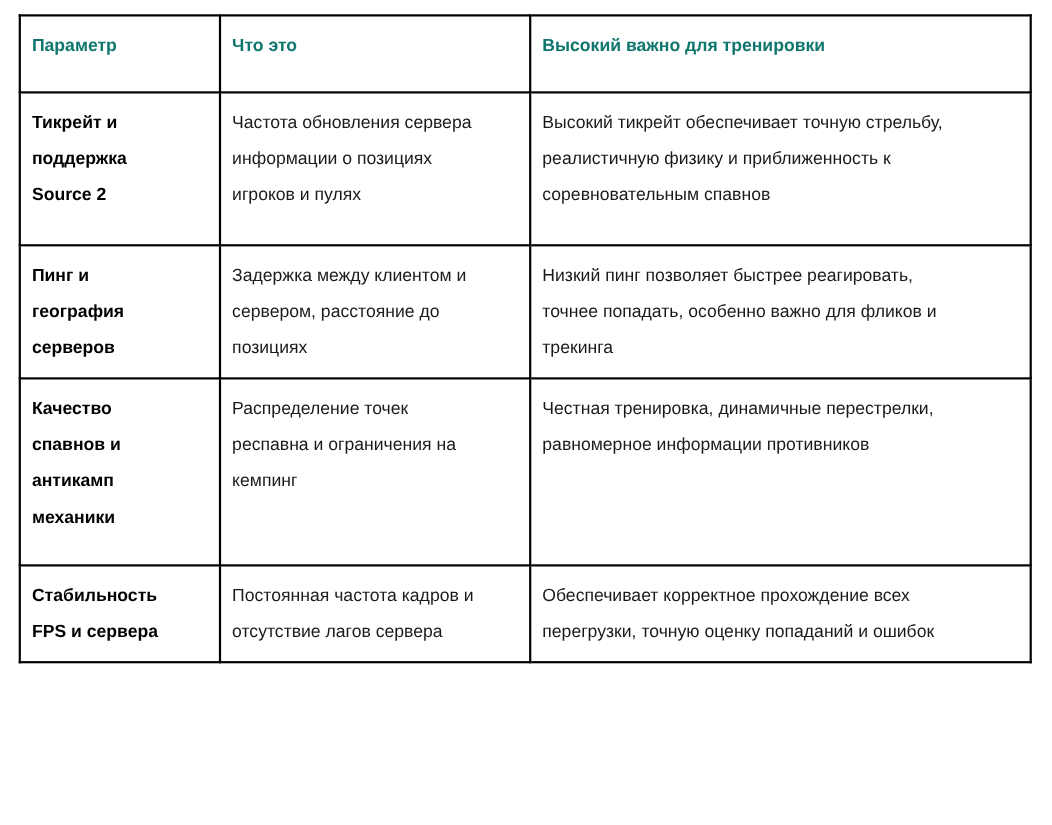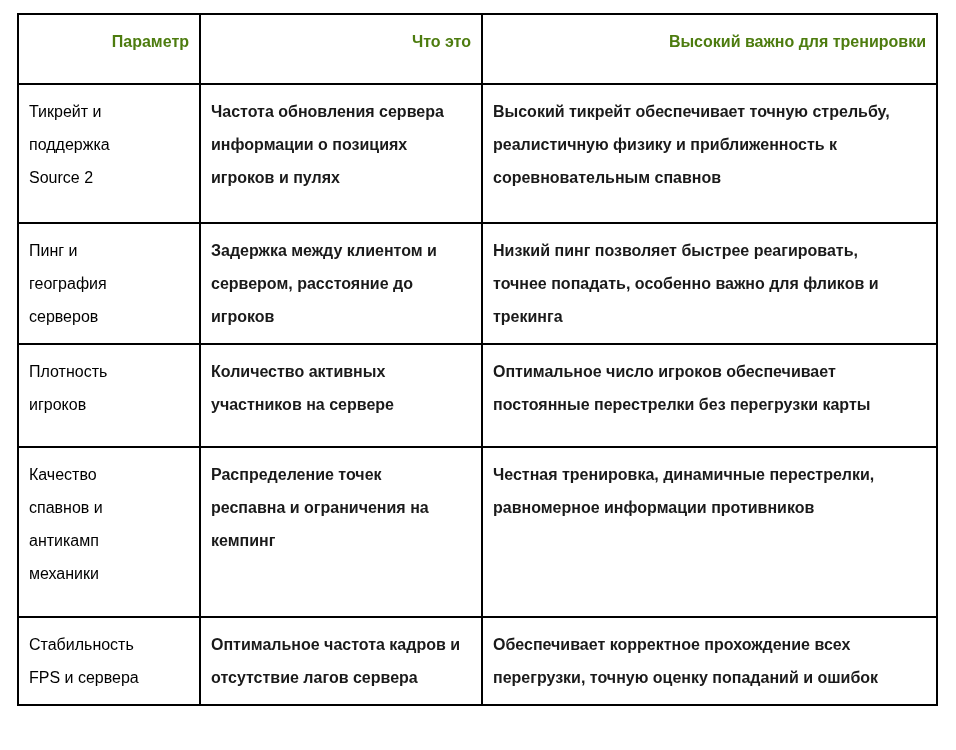--- a/index.html
+++ b/index.html
@@ -23,30 +23,29 @@
   .doc-table col.c3 { width: 455px; }
   .doc-table th, .doc-table td {
     border: 2px solid #000000;
     vertical-align: top;
     padding: 10px 10px;
     font-size: 16px;
     line-height: 33px;
     white-space: pre-line;
     overflow: hidden;
     box-sizing: border-box;
-    font-weight: bold;
   }
   .doc-table th {
     font-weight: bold;
-    text-align: right;
-    color: #4d7c0f;
+    text-align: left;
+    color: #0f766e;
     margin-left: 15px;
   }
   .doc-table td.param {
-    font-weight: normal;
+    font-weight: bold;
     color: #000000;
   }
   tr.r-head   { height: 70px; }
   tr.r-row-0  { height: 139px; }
   tr.r-row-1  { height: 97px; }
   tr.r-row-2  { height: 103px; }
   tr.r-row-3  { height: 170px; }
   tr.r-row-4  { height: 68px; }
 </style>
 </head>
@@ -76,46 +75,38 @@
       <td>Высокий тикрейт обеспечивает точную стрельбу,
 реалистичную физику и приближенность к
 соревновательным спавнов</td>
     </tr>
     <tr class="r-row-1">
       <td class="param">Пинг и
 география
 серверов</td>
       <td>Задержка между клиентом и
 сервером, расстояние до
-игроков</td>
+позициях</td>
       <td>Низкий пинг позволяет быстрее реагировать,
 точнее попадать, особенно важно для фликов и
 трекинга</td>
-    </tr>
-    <tr class="r-row-2">
-      <td class="param">Плотность
-игроков</td>
-      <td>Количество активных
-участников на сервере</td>
-      <td>Оптимальное число игроков обеспечивает
-постоянные перестрелки без перегрузки карты</td>
     </tr>
     <tr class="r-row-3">
       <td class="param">Качество
 спавнов и
 антикамп
 механики</td>
       <td>Распределение точек
 респавна и ограничения на
 кемпинг</td>
       <td>Честная тренировка, динамичные перестрелки,
 равномерное информации противников</td>
     </tr>
     <tr class="r-row-4">
       <td class="param">Стабильность
 FPS и сервера</td>
-      <td>Оптимальное частота кадров и
+      <td>Постоянная частота кадров и
 отсутствие лагов сервера</td>
       <td>Обеспечивает корректное прохождение всех
 перегрузки, точную оценку попаданий и ошибок</td>
     </tr>
   </tbody>
 </table>
 
 </body></html>

